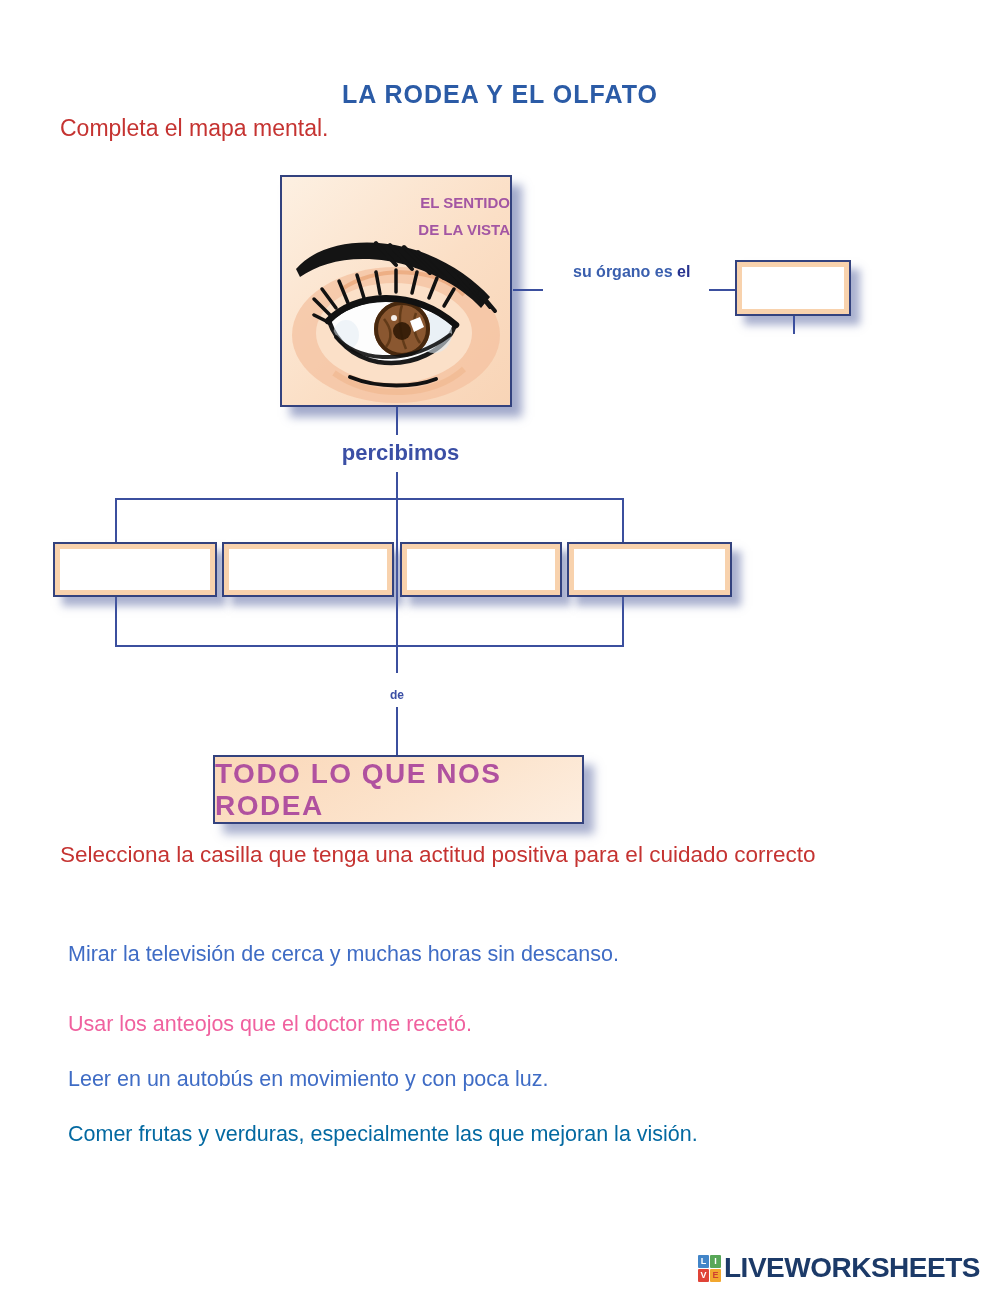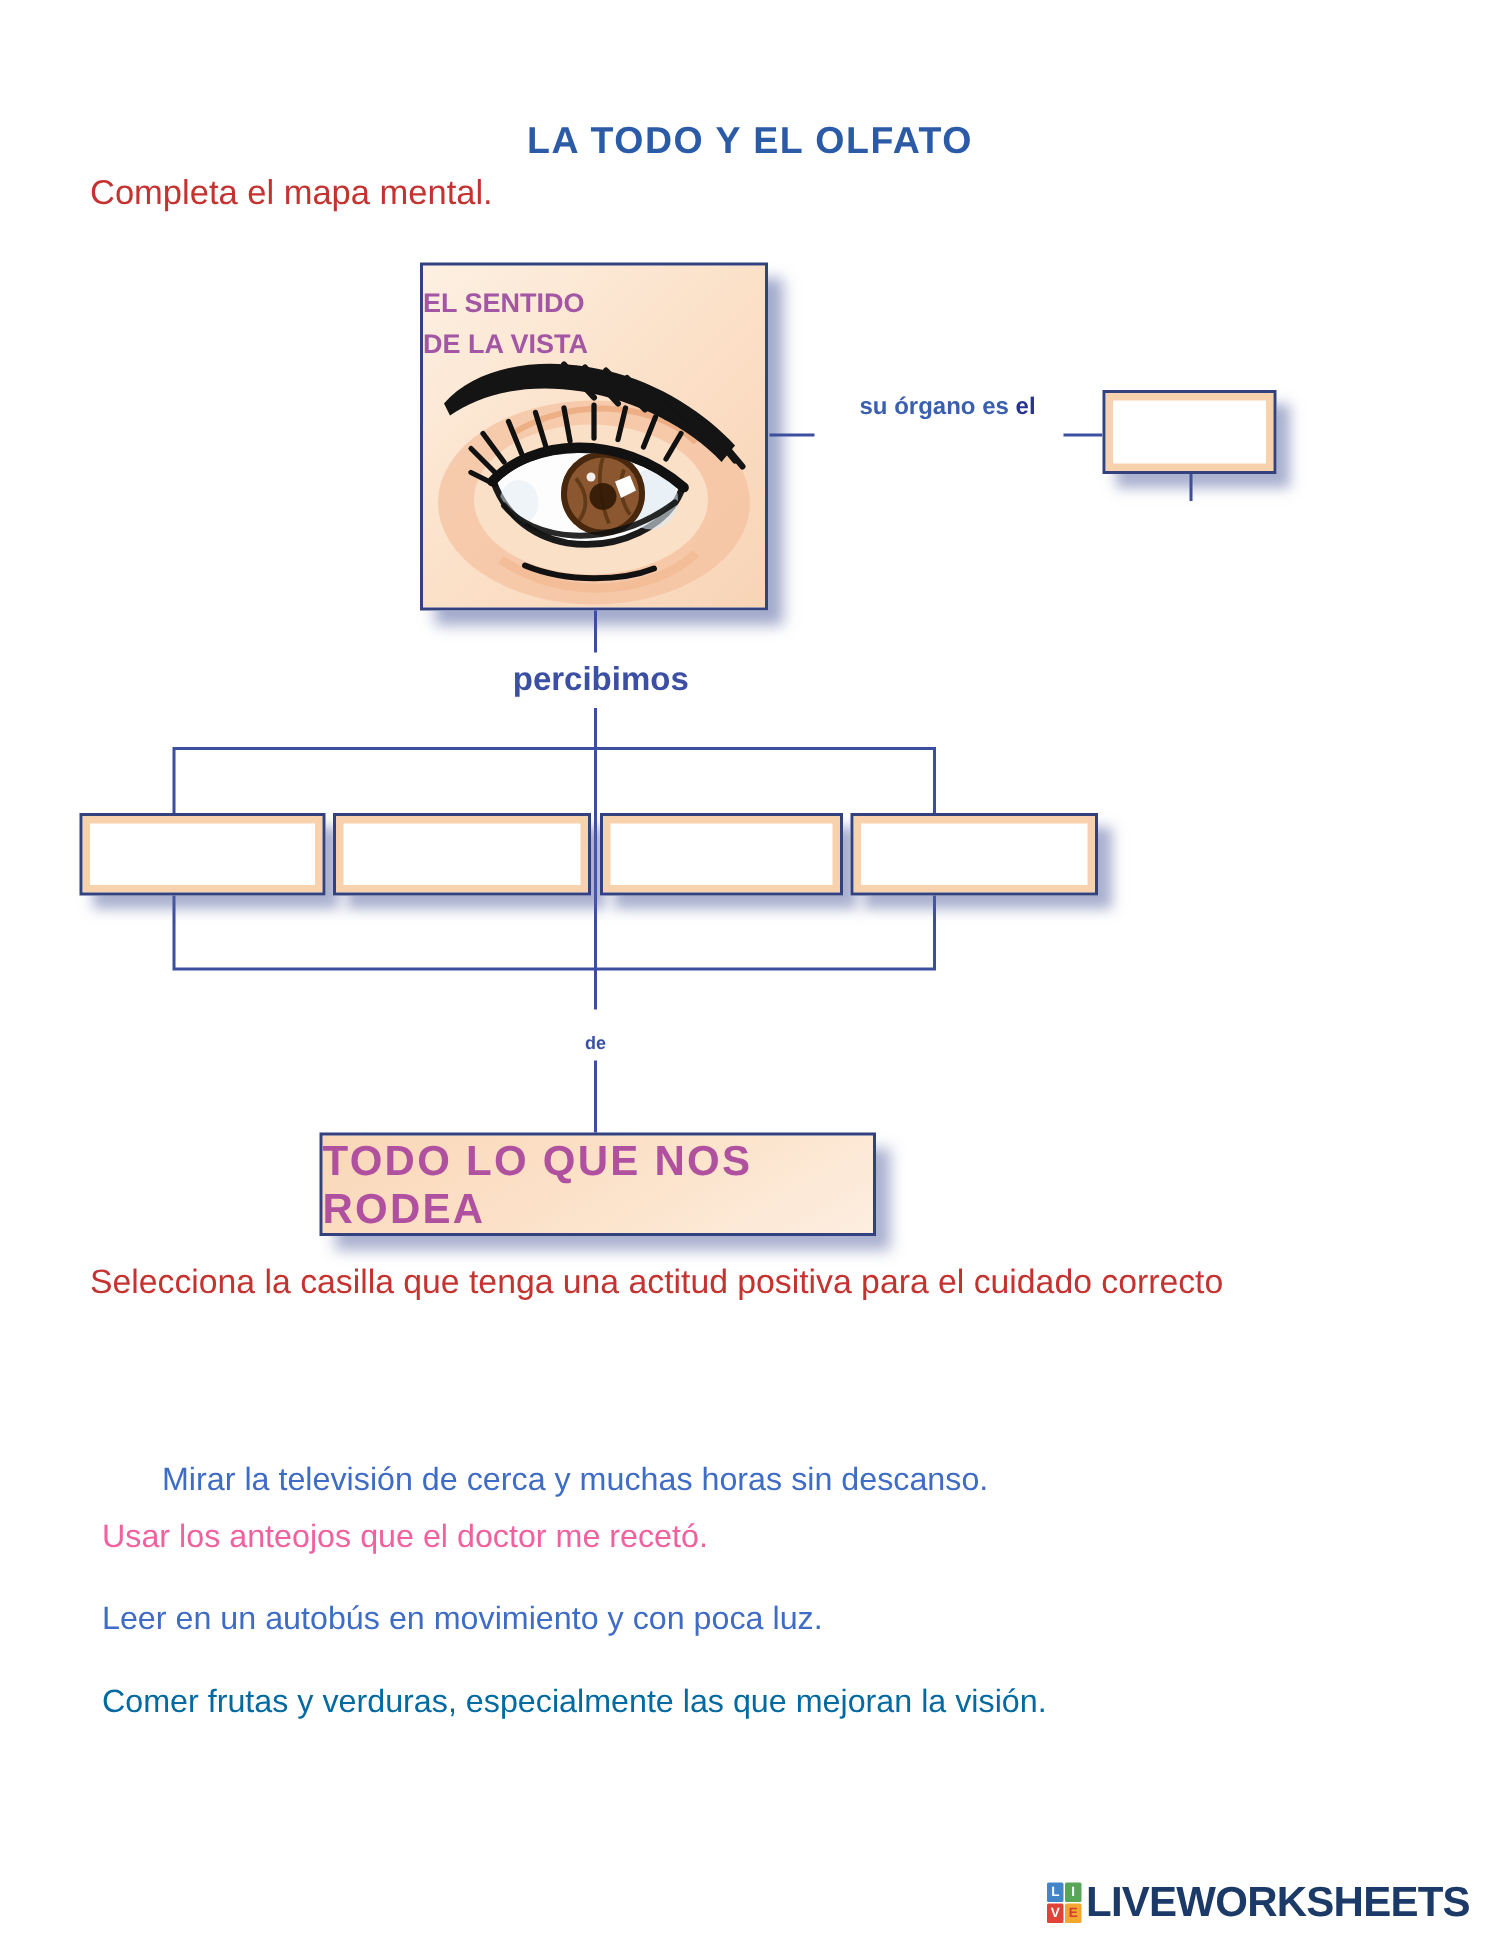--- a/index.html
+++ b/index.html
@@ -20,22 +20,22 @@
   .vline{width:2px;background:#3b4f9e;}
 
   
   .eye-box{
     left:280px;top:175px;width:228px;height:228px;
     border:2px solid #33427e;
     background:linear-gradient(135deg,#fdf0e2 0%,#fbdfc6 55%,#f8d4b6 100%);
     box-shadow:10px 10px 9px rgba(86,100,160,0.55);
   }
   .eye-box-title{
-    position:absolute;top:12px;left:0;width:100%;text-align:left;
-    font-size:18px;line-height:27px;font-weight:700;color:#a356a3;z-index:2;
+    position:absolute;top:12px;left:0;width:100%;text-align:right;
+    font-size:15px;line-height:27px;font-weight:700;color:#a356a3;z-index:2;
   }
   .eye-svg{position:absolute;inset:0;width:100%;height:100%;}
 
   .organ-label{
     left:545px;top:263px;font-size:16px;font-weight:700;color:#3a5fae;white-space:nowrap;margin-left:28px;
   }
   .organ-article{font-weight:800;color:#27338f;}
 
   
   .answer-box{
@@ -79,21 +79,21 @@
     font-size:9px;font-weight:800;color:#ffffff;border-radius:1px;
   }
   .tile-e{color:#d04030;}
   .brand-text{font-size:28px;font-weight:800;letter-spacing:-0.5px;color:#1c3a68;}
 </style>
 </head>
 <body>
 
 <div class="sheet">
 
-  <div class="abs title">LA TODO Y EL OLFATO</div>
+  <div class="abs title">LA RODEA Y EL OLFATO</div>
   <div class="abs intro">Completa el mapa mental.</div>
 
   <div class="abs eye-box">
     <div class="eye-box-title">
       <div>EL SENTIDO</div>
       <div>DE LA VISTA</div>
     </div>
     <svg class="eye-svg" viewBox="0 0 224 228">
 
       <ellipse cx="112" cy="158" rx="104" ry="68" fill="#f4c2a0" opacity="0.75"></ellipse>
@@ -178,21 +178,21 @@
   <div class="abs vline" style="left:396px;top:707px;height:48px;"></div>
 
   <div class="abs todo-box">
     <span>TODO LO QUE NOS RODEA</span>
   </div>
 
   <div class="abs prompt">
     <span>Selecciona la casilla que tenga una actitud positiva para el cuidado correcto</span>
   </div>
 
-  <div class="abs option" style="top: 974px; color: rgb(63, 108, 197); margin-left: 40px;">Mirar la televisión de cerca y muchas horas sin descanso.</div>
+  <div class="abs option" style="top: 942px; color: rgb(63, 108, 197);">Mirar la televisión de cerca y muchas horas sin descanso.</div>
   <div class="abs option" style="top: 1012px; color: rgb(240, 97, 159);">Usar los anteojos que el doctor me recetó.</div>
   <div class="abs option" style="top: 1067px; color: rgb(63, 108, 197);">Leer en un autobús en movimiento y con poca luz.</div>
   <div class="abs option" style="top: 1122px; color: #0369a1;">Comer frutas y verduras, especialmente las que mejoran la visión.</div>
 
   <div class="abs brand">
     <div class="tiles">
       <span class="tile" style="background-color: rgb(66, 133, 200);">L</span>
       <span class="tile" style="background-color: rgb(88, 167, 88);">I</span>
       <span class="tile" style="background-color: rgb(224, 68, 56);">V</span>
       <span class="tile tile-e" style="background-color: rgb(242, 167, 46);">E</span>

